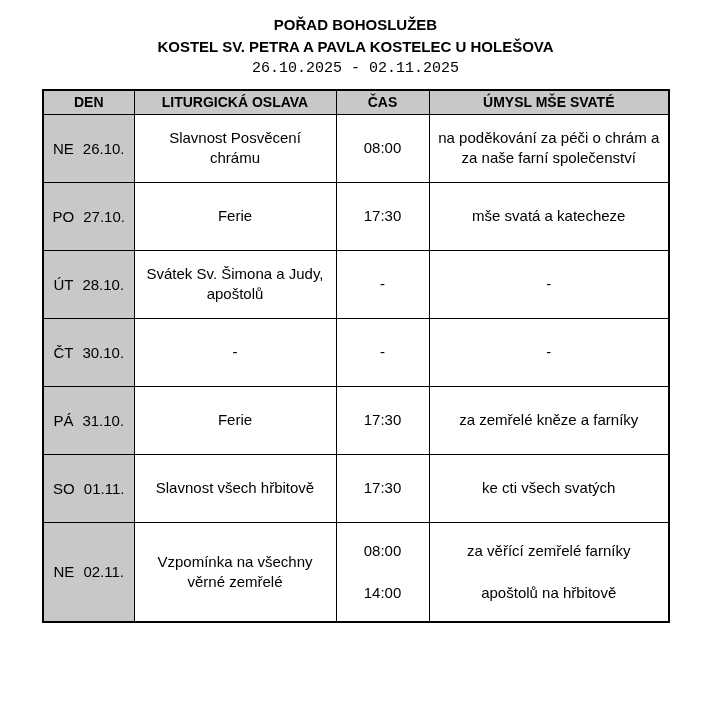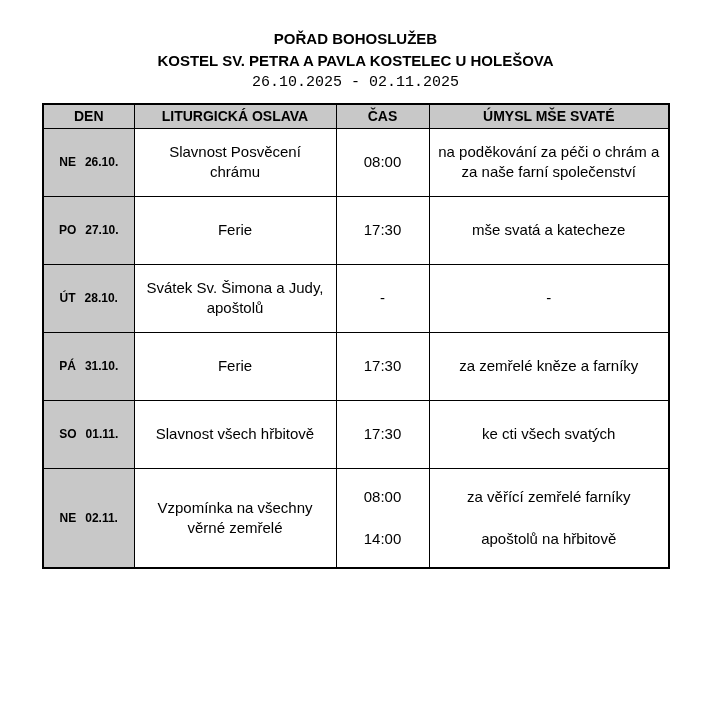--- a/index.html
+++ b/index.html
@@ -13,21 +13,21 @@
     color: #000000;
   }
   .page {
     position: relative;
     width: 711px;
     height: 705px;
     background: #ffffff;
     overflow: hidden;
   }
   .titles {
-    padding-top: 28px;
+    padding-top: 14px;
     text-align: center;
   }
   .title-main, .title-church {
     font-size: 15px;
     font-weight: bold;
     line-height: 22px;
   }
   .title-dates {
     font-size: 15px;
     font-weight: normal;
@@ -50,22 +50,22 @@
   table.schedule thead tr { height: 24px; }
   table.schedule thead th {
     background: var(--header-bg);
     font-size: 14px;
     font-weight: bold;
   }
   table.schedule tbody tr { height: 68px; }
   table.schedule tbody tr:last-child { height: 100px; }
   td.den {
     background: var(--header-bg);
-    font-weight: bold;
-    font-size: 12px;
+    font-weight: normal;
+    font-size: 15px;
     margin-top: 16px;
   }
   td.den .den-wrap {
     display: flex;
     justify-content: center;
     align-items: center;
     gap: 9px;
   }
   td.oslava, td.cas, td.umysl {
     font-size: 15px;
@@ -160,20 +160,39 @@
           </td>
           <td class="umysl">
             <div class="cell-stack">
               <div>-</div>
             </div>
           </td>
         </tr>
         <tr>
           <td class="den">
             <div class="den-wrap">
+              <span>ČT</span>
+              <span>30.10.</span>
+            </div>
+          </td>
+          <td class="oslava">-</td>
+          <td class="cas">
+            <div class="cell-stack">
+              <div>-</div>
+            </div>
+          </td>
+          <td class="umysl">
+            <div class="cell-stack">
+              <div>-</div>
+            </div>
+          </td>
+        </tr>
+        <tr>
+          <td class="den">
+            <div class="den-wrap">
               <span>PÁ</span>
               <span>31.10.</span>
             </div>
           </td>
           <td class="oslava">Ferie</td>
           <td class="cas">
             <div class="cell-stack">
               <div>17:30</div>
             </div>
           </td>

